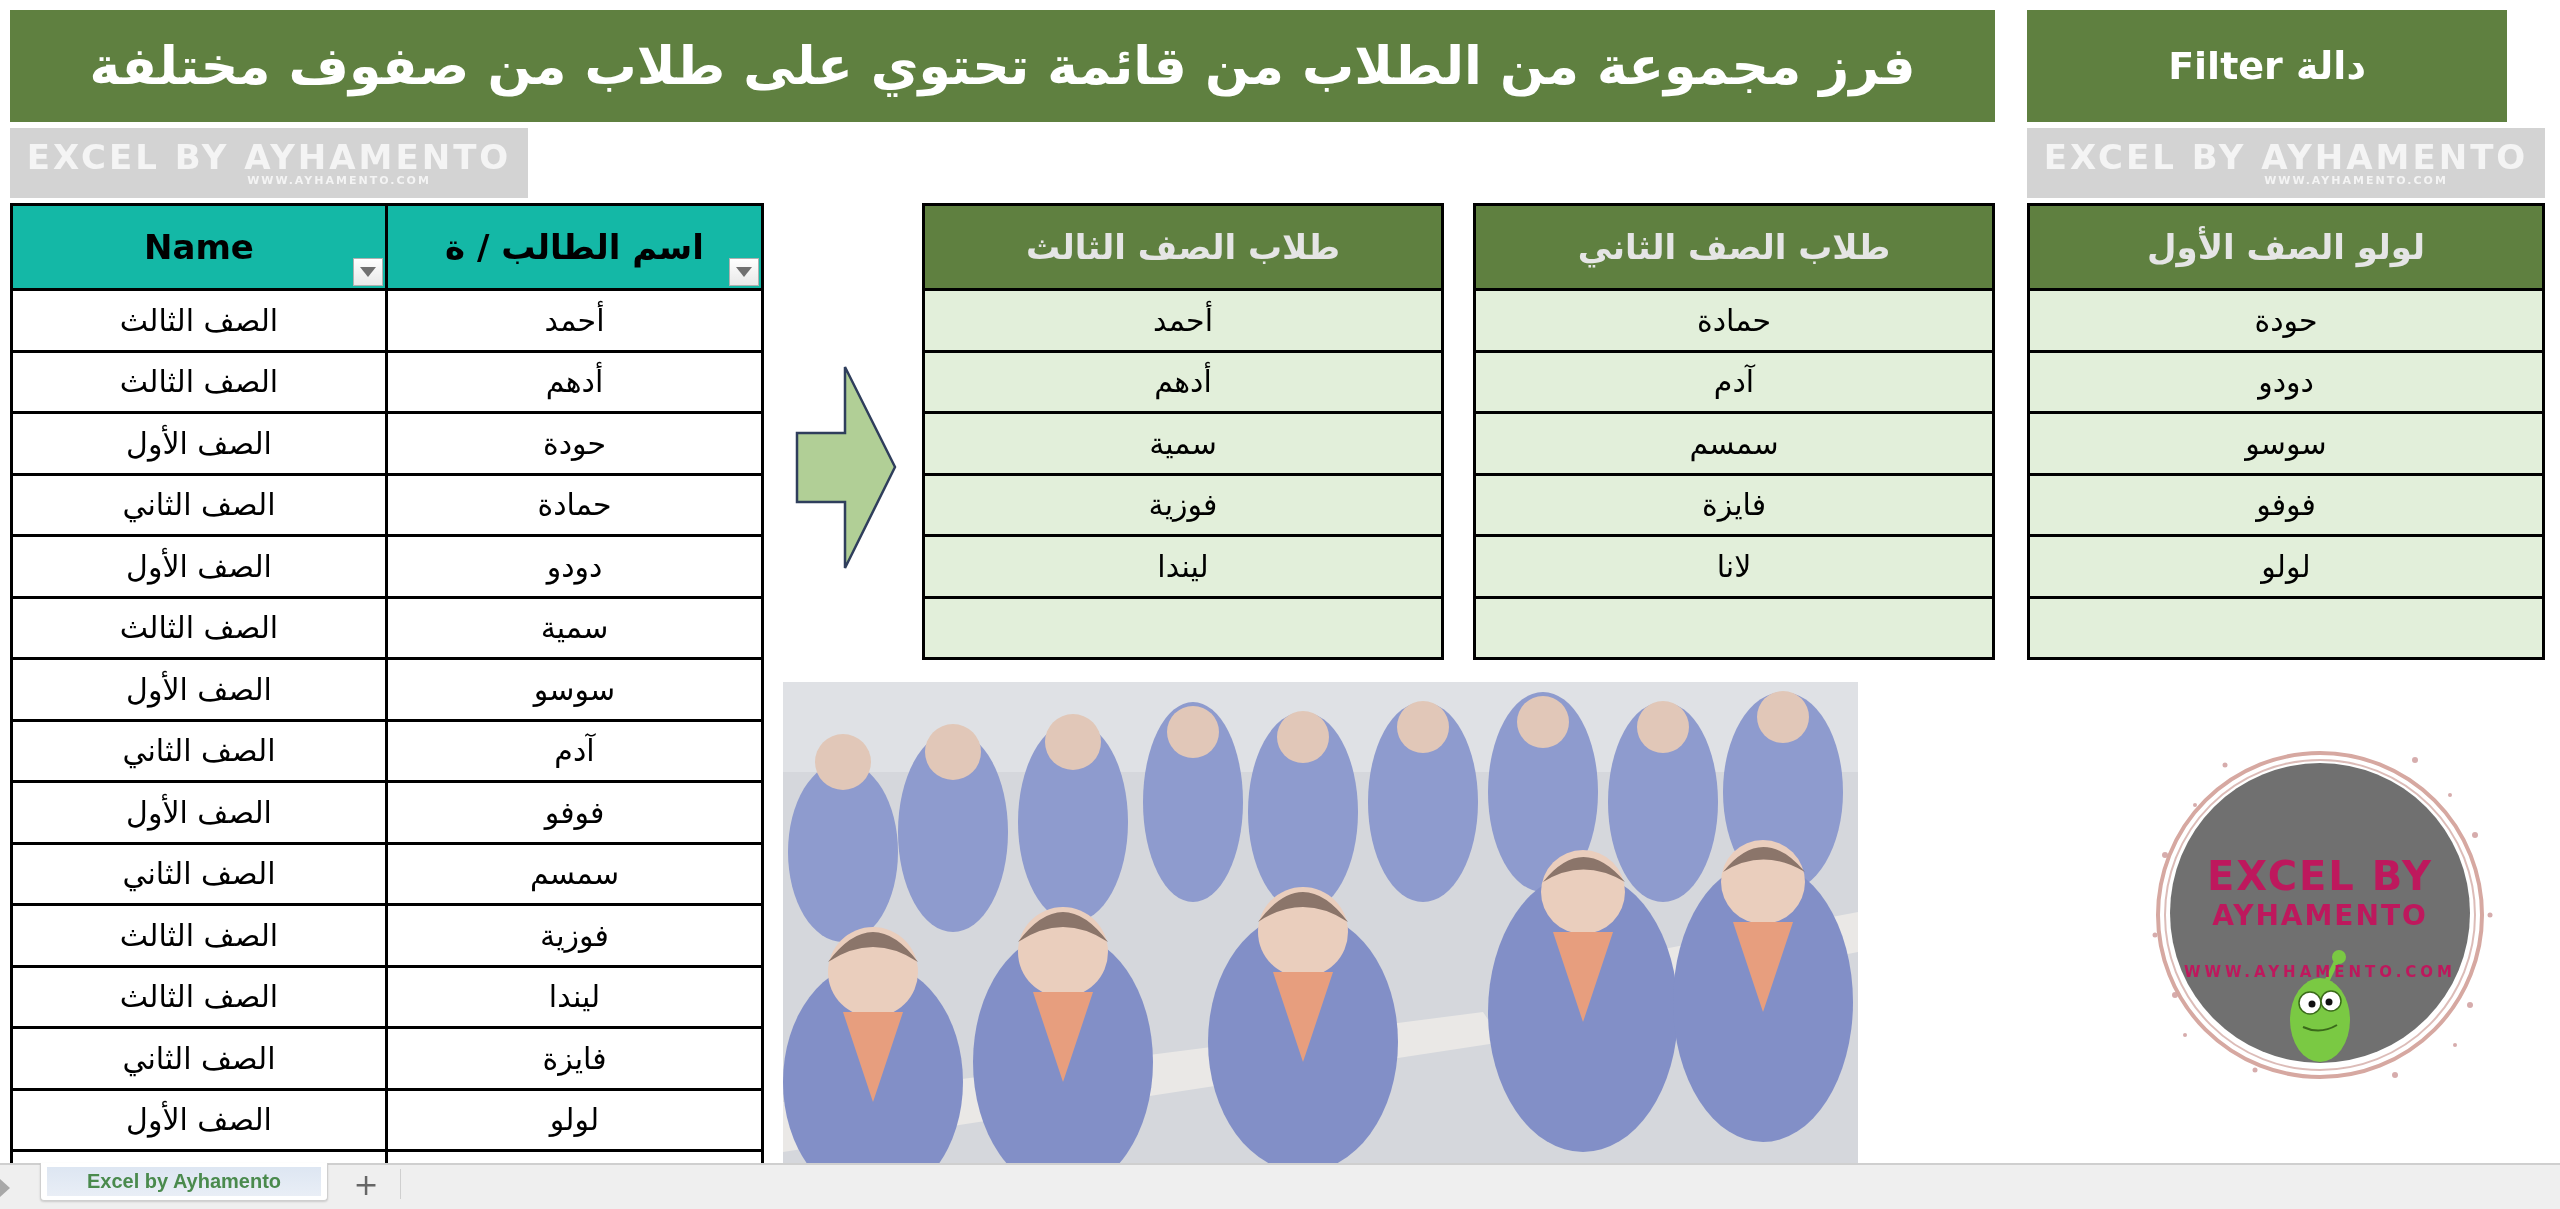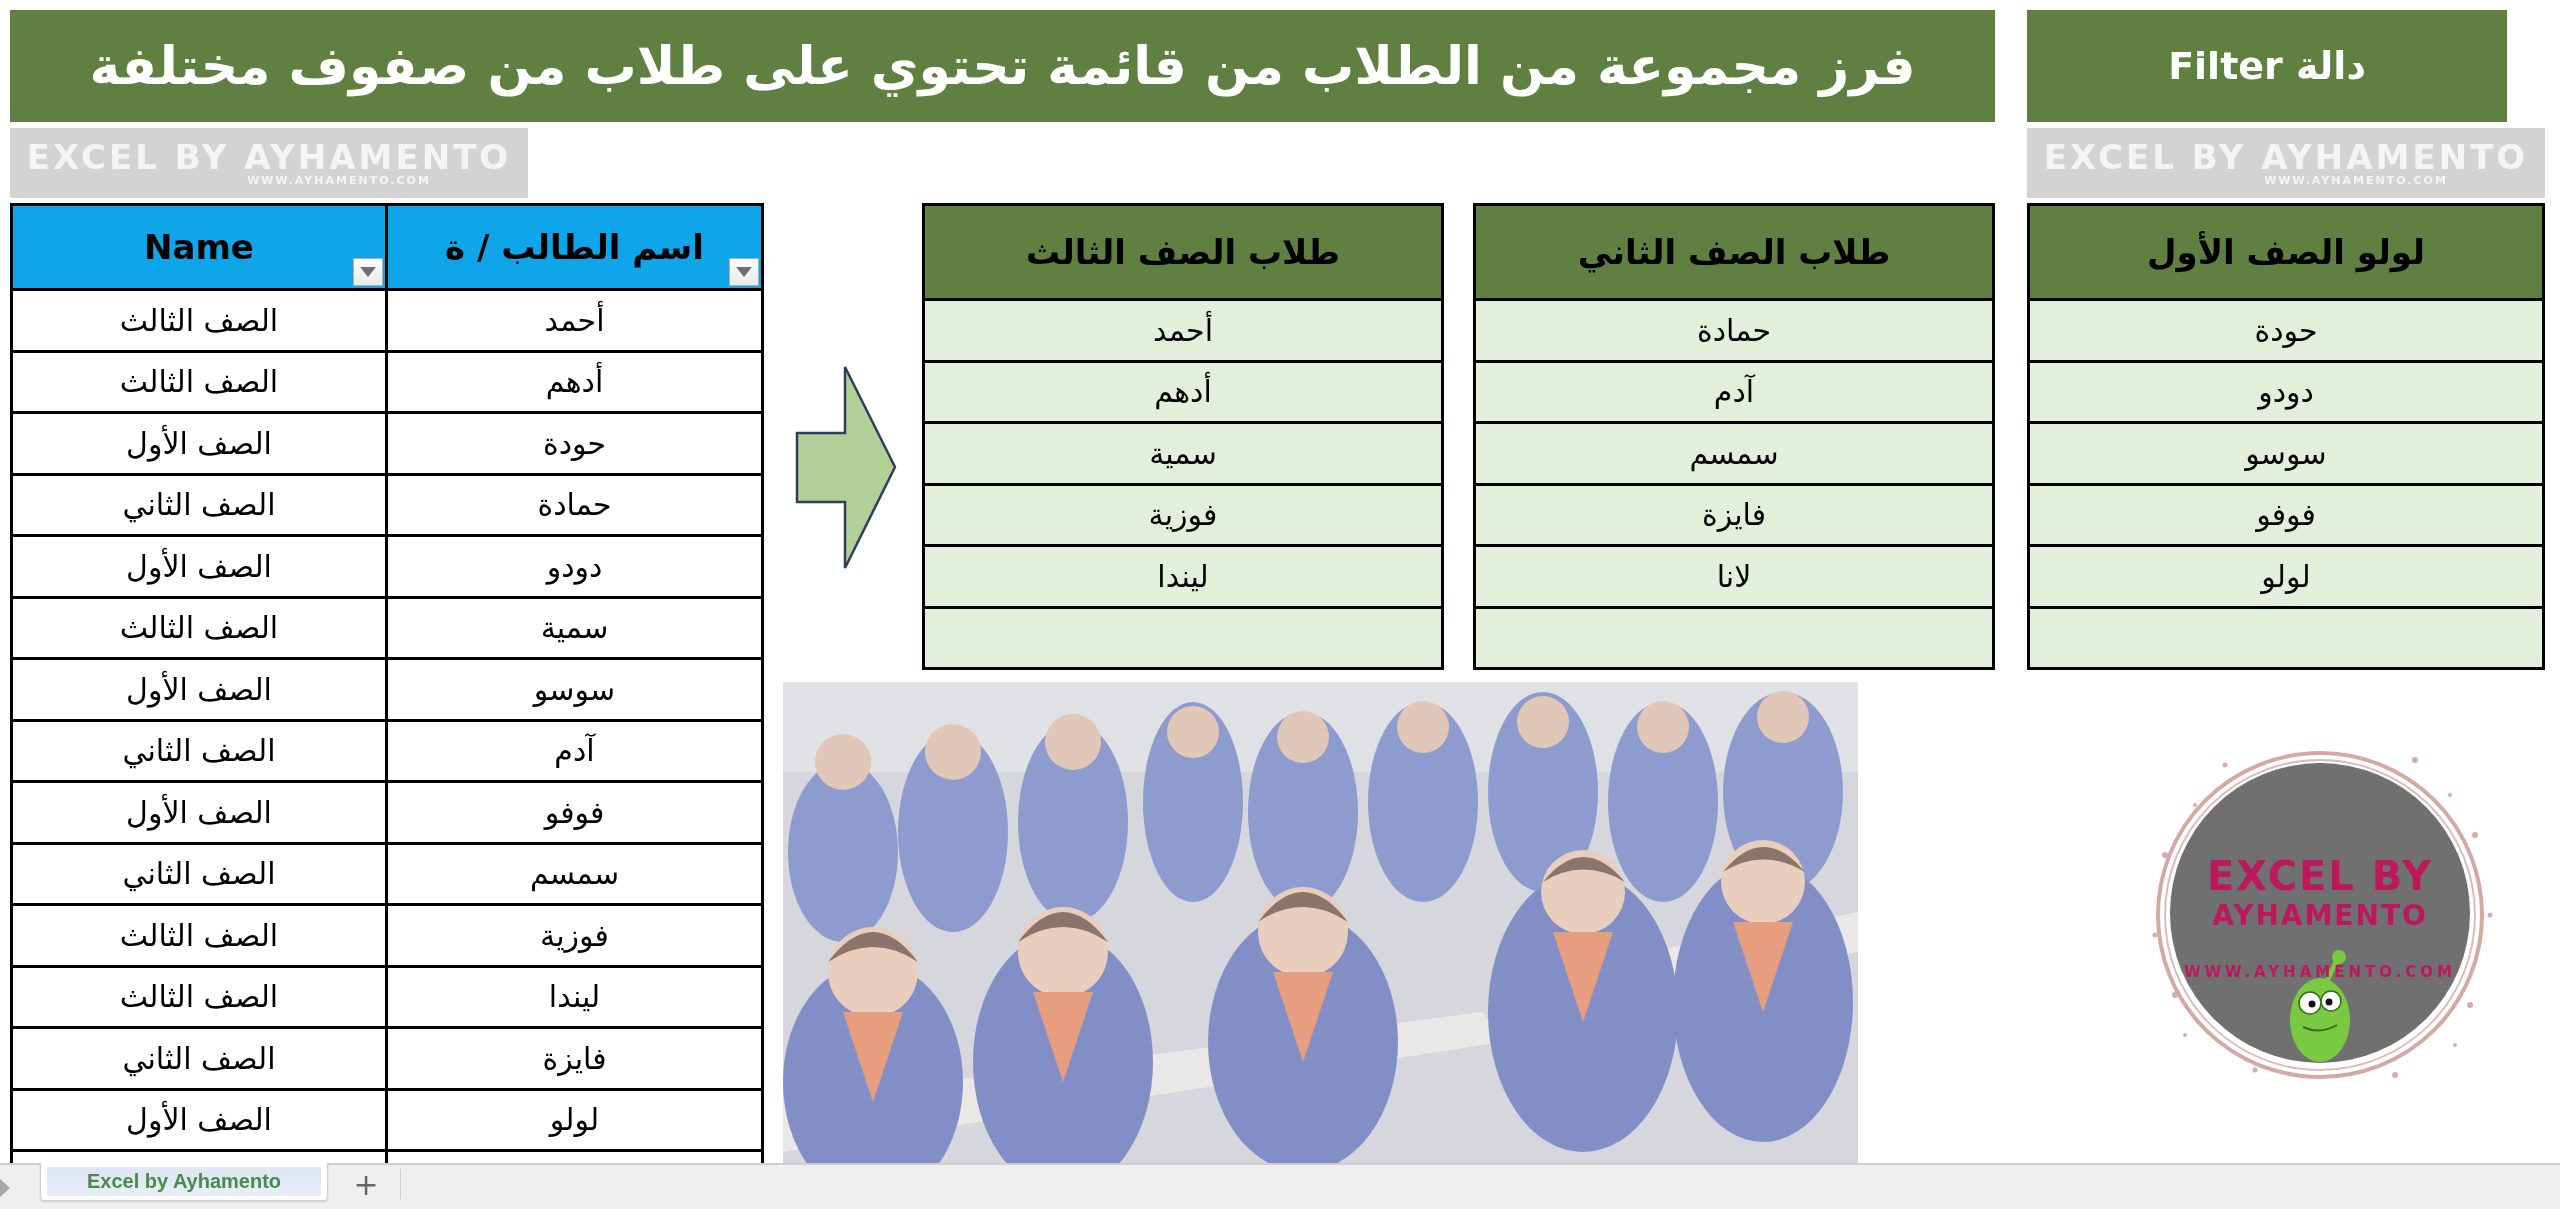--- a/index.html
+++ b/index.html
@@ -27,21 +27,21 @@
   
   #source-table {
     position: absolute; left: 10px; top: 203px; width: 751px;
     border-collapse: collapse; table-layout: fixed;
   }
   #source-table th, #source-table td {
     border: 3px solid #000; text-align: center; direction: rtl;
     font-family: "DejaVu Sans", sans-serif; color: #000;
   }
   #source-table th {
-    background: #0ea5e9; height: 85px; font-size: 34px; font-weight: bold; position: relative;
+    background: #14b8a6; height: 85px; font-size: 34px; font-weight: bold; position: relative;
   }
   #source-table td { height: 61.5px; font-size: 30px; background: #fff; }
   .filter-btn {
     position: absolute; right: 2px; bottom: 2px; width: 30px; height: 28px;
     background: linear-gradient(#ffffff, #e8e8e8); border: 1px solid #b0b0b0;
     display: flex; align-items: center; justify-content: center;
   }
   .filter-btn::after {
     content: ""; width: 0; height: 0;
     border-left: 8px solid transparent; border-right: 8px solid transparent;
@@ -52,21 +52,21 @@
   #arrow { position: absolute; left: 795px; top: 365px; width: 102px; height: 205px; }
 
   
   .grade-table {
     position: absolute; top: 203px; border-collapse: collapse; table-layout: fixed;
   }
   .grade-table th, .grade-table td {
     border: 3px solid #000; text-align: center; direction: rtl; font-family: "DejaVu Sans", sans-serif;
   }
   .grade-table th {
-    background: #5f8040; color: #000000; height: 95px; font-size: 34px; font-weight: bold;
+    background: #5f8040; color: #e5e5e5; height: 85px; font-size: 34px; font-weight: bold;
   }
   .grade-table td { background: #e2efda; color: #000; height: 61.5px; font-size: 30px; }
   #grade3-table { left: 922px; width: 522px; }
   #grade2-table { left: 1473px; width: 522px; }
   #grade1-table { left: 2027px; width: 518px; }
 
   
   #classroom-photo {
     position: absolute; left: 783px; top: 682px; width: 1075px; height: 481px; overflow: hidden;
     background: linear-gradient(180deg, #c8ccd6 0%, #aeb4c8 40%, #8d97b8 100%);

